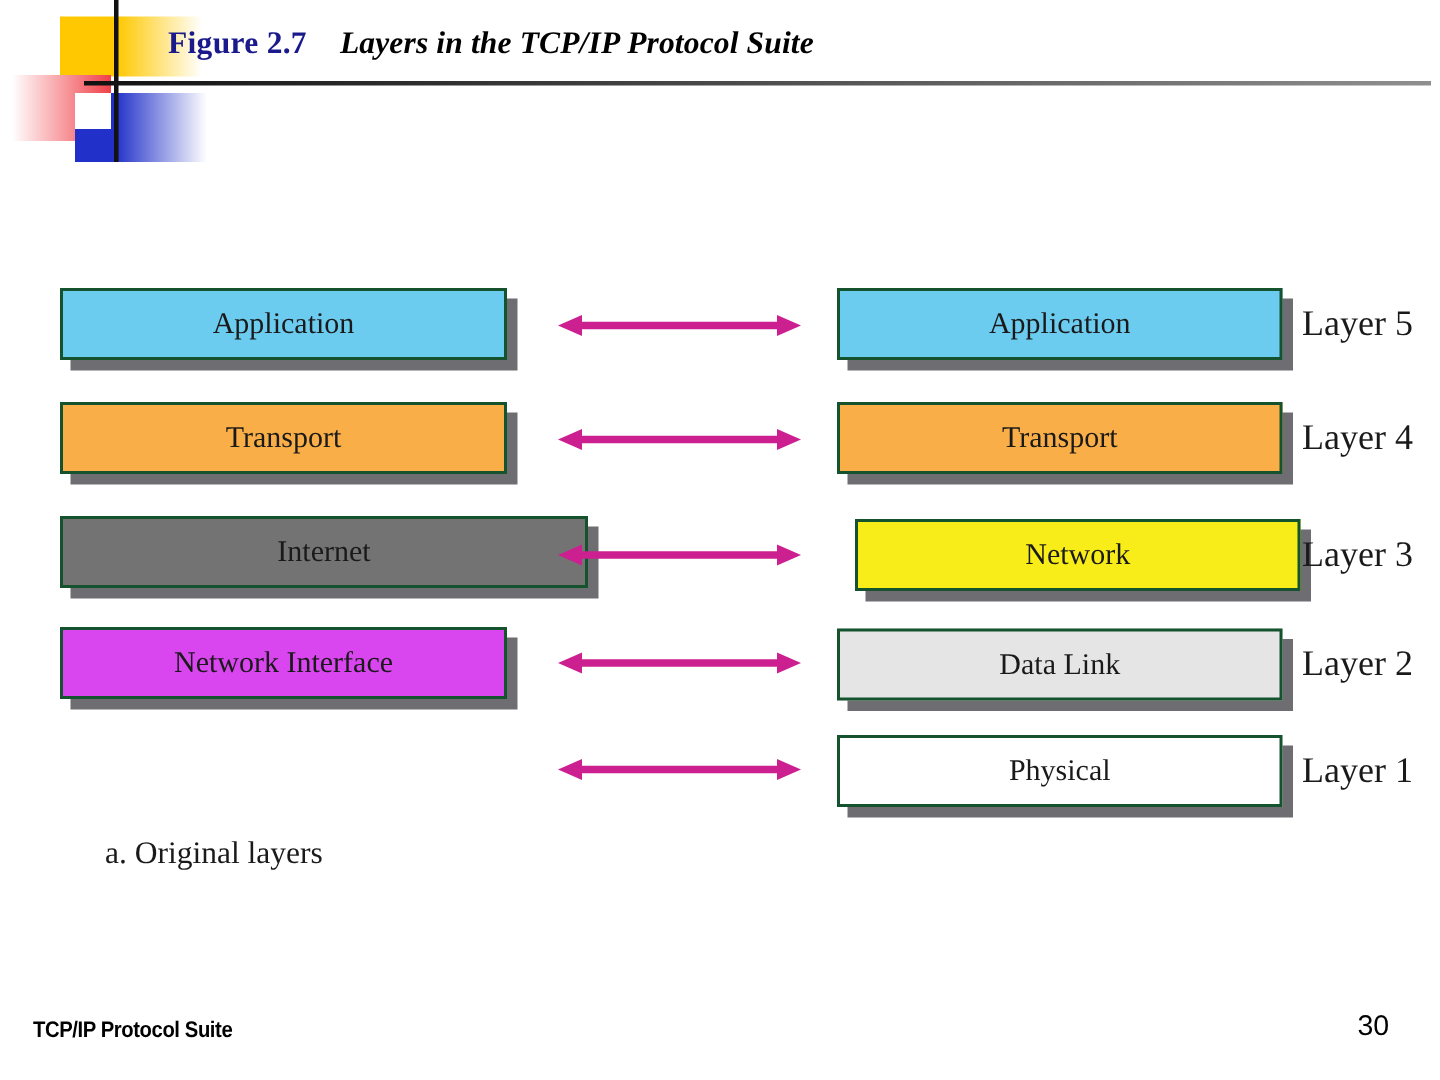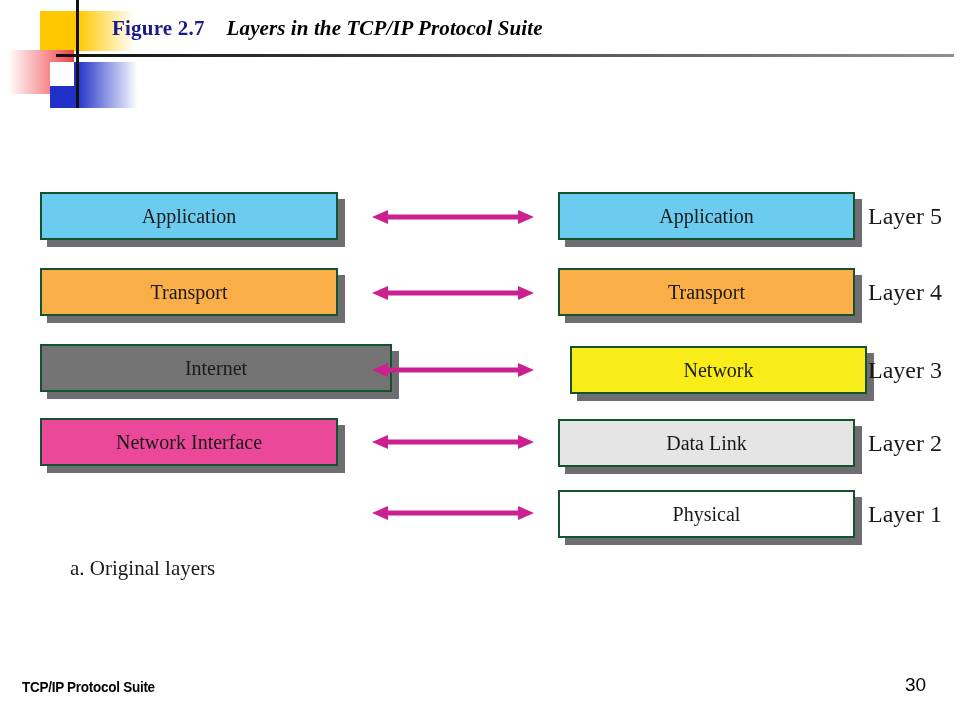--- a/index.html
+++ b/index.html
@@ -167,21 +167,21 @@
 
   <div class="layer-box" style="left: 40px; top: 192px; width: 298px; height: 48px; background-color: rgb(108, 204, 240); box-shadow: rgb(110, 110, 114) 7px 7px 0px 0px;">
     <span>Application</span>
   </div>
   <div class="layer-box" style="left: 40px; top: 268px; width: 298px; height: 48px; background-color: rgb(250, 174, 72); box-shadow: rgb(110, 110, 114) 7px 7px 0px 0px;">
     <span>Transport</span>
   </div>
   <div class="layer-box" style="left: 40px; top: 344px; width: 352px; height: 48px; background-color: #737373; box-shadow: rgb(110, 110, 114) 7px 7px 0px 0px;">
     <span>Internet</span>
   </div>
-  <div class="layer-box" style="left: 40px; top: 418px; width: 298px; height: 48px; background-color: #ec4899; box-shadow: rgb(110, 110, 114) 7px 7px 0px 0px;">
+  <div class="layer-box" style="left: 40px; top: 418px; width: 298px; height: 48px; background-color: #d946ef; box-shadow: rgb(110, 110, 114) 7px 7px 0px 0px;">
     <span>Network Interface</span>
   </div>
 
 
   <div class="caption" style="left:70px; top:556px;">a. Original layers</div>
 
   <div class="layer-box" style="left: 558px; top: 192px; width: 297px; height: 48px; background-color: rgb(108, 204, 240); box-shadow: rgb(110, 110, 114) 7px 7px 0px 0px;">
     <span>Application</span>
   </div>
   <div class="layer-box" style="left: 558px; top: 268px; width: 297px; height: 48px; background-color: rgb(250, 174, 72); box-shadow: rgb(110, 110, 114) 7px 7px 0px 0px;">

